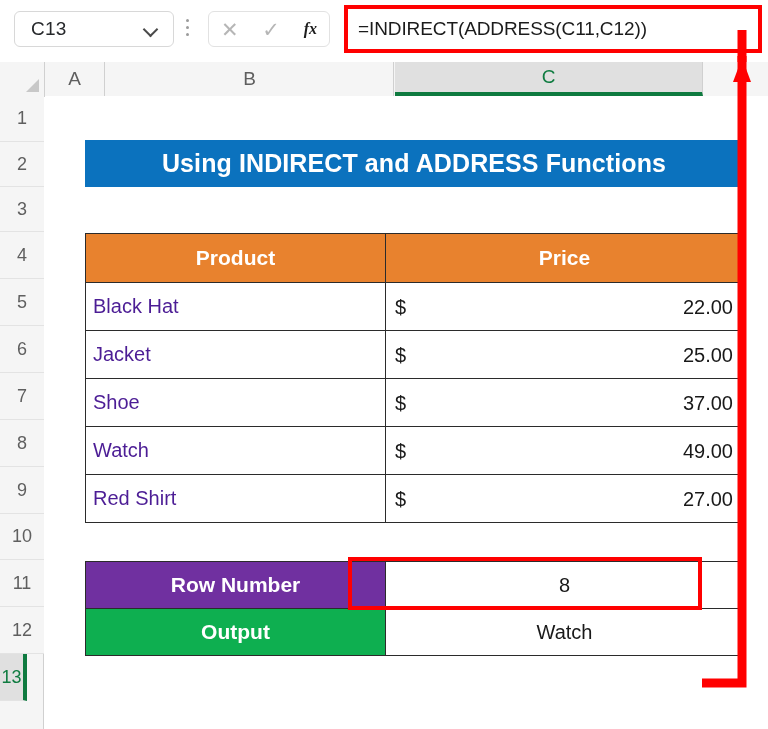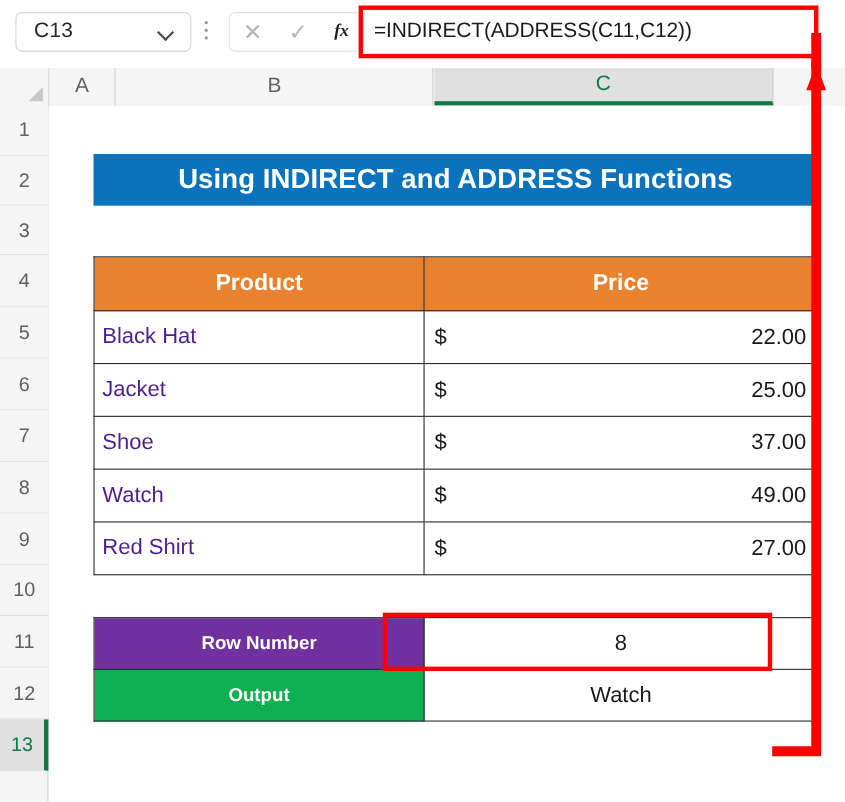--- a/index.html
+++ b/index.html
@@ -88,21 +88,21 @@
   }
   .fbtn.fx {
     color: #1d1d1d;
     font-family: Liberation Serif, serif;
     font-style: italic;
     font-weight: bold;
     font-size: 16px;
   }
   #formula-input {
     position: absolute;
-    left: 326px; top: 5px;
+    left: 344px; top: 5px;
     width: 418px; height: 48px;
     border: 4px solid #ff0000;
     background: #ffffff;
     box-sizing: border-box;
     display: flex;
     align-items: center;
   }
   #formula-text {
     font-size: 19px;
     color: #1b1b1b;
@@ -172,21 +172,21 @@
     align-items: center;
     justify-content: center;
     font-size: 18px;
     color: #5f5f5f;
     background: #f5f5f5;
   }
   .row-head.selected {
     background: #e0e0e0;
     border-right: 4px solid #0e7a3f;
     color: #107c41;
-    width: 44px;
+    width: 27px;
   }
 
   
   #sheet {
     position: absolute;
     left: 45px; top: 96px;
     width: 723px; height: 633px;
     background: #ffffff;
     overflow: hidden;
   }
@@ -264,21 +264,21 @@
     box-sizing: border-box;
     height: 47px;
     padding: 0;
     text-align: center;
     font-size: 20px;
     color: #191919;
   }
   #sum-table td.lbl {
     color: #ffffff;
     font-weight: bold;
-    font-size: 17px;
+    font-size: 21px;
   }
   #sum-table td.purple { background: #7030A0; }
   #sum-table td.green  { background: #0EAF50; }
 
   
   #output-highlight {
     position: absolute;
     left: 348px; top: 557px;
     width: 354px; height: 53px;
     border: 4px solid #ff0000;

